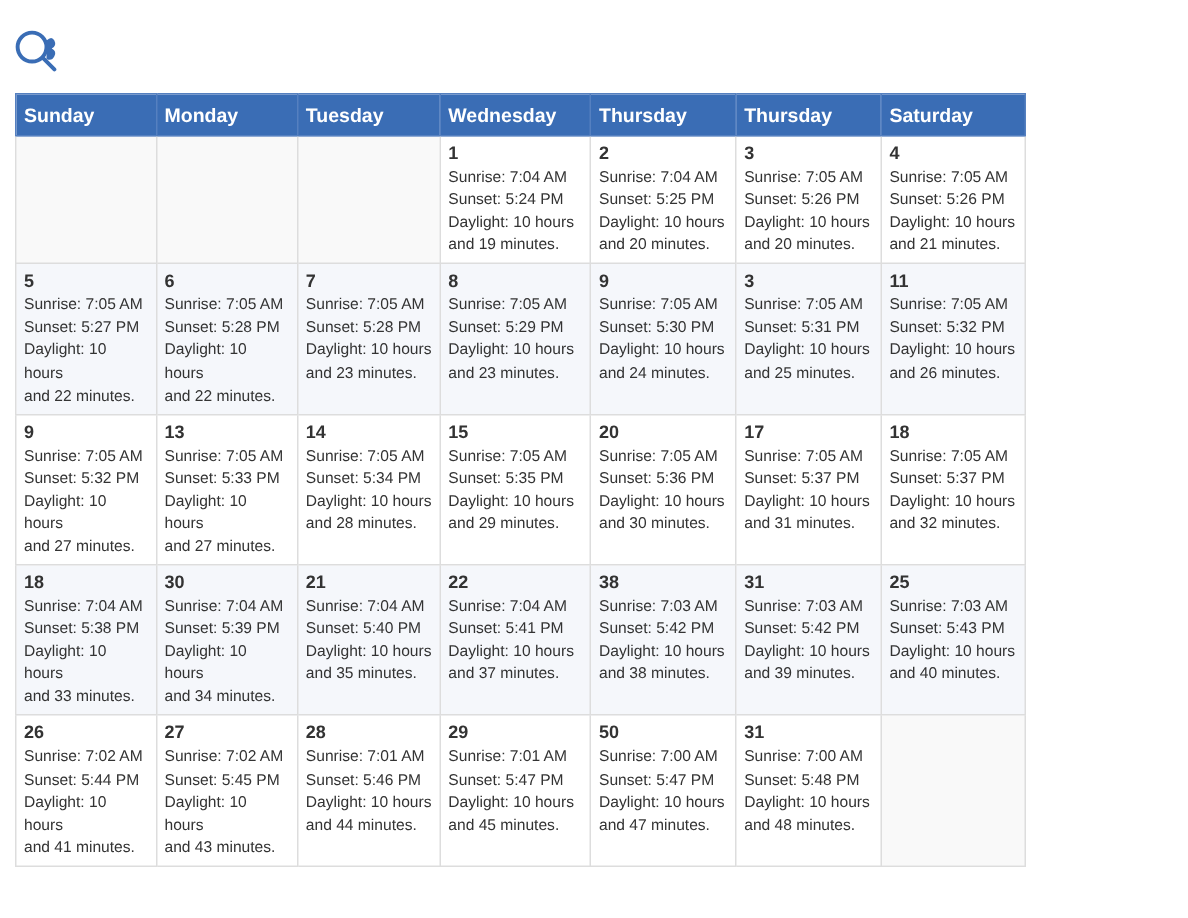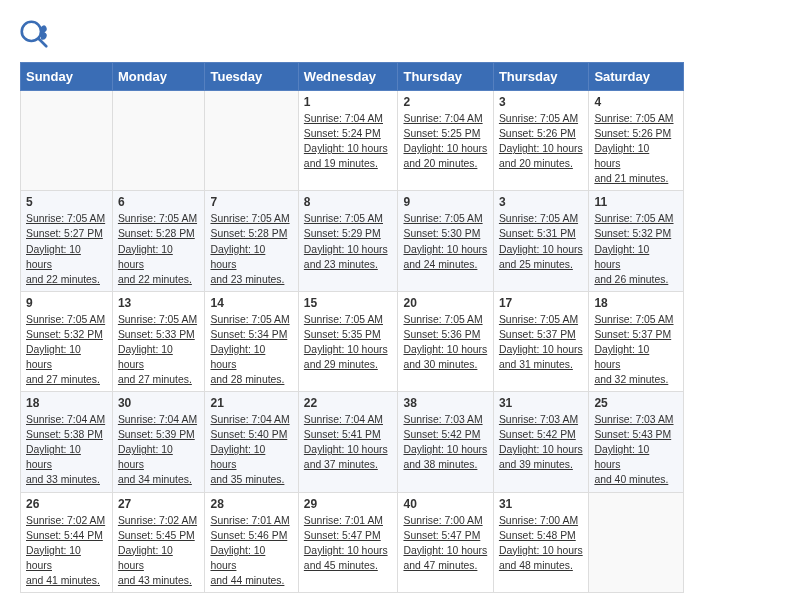--- a/index.html
+++ b/index.html
@@ -4,21 +4,21 @@
   <style>
     * { box-sizing: border-box; margin: 0; padding: 0; }
     body {
       font-family: Arial, sans-serif;
       background: #fff;
       width: 792px;
       min-height: 612px;
     }
     .page {
       width: 704px;
-      padding: 20px 20px 10px 20px;
+      padding: 20px 20px 10px 10px;
     }
     .header {
       display: flex;
       justify-content: space-between;
       align-items: flex-start;
       margin-bottom: 14px;
     }
     .logo {
       display: flex;
       align-items: center;
@@ -76,21 +76,20 @@
       background: #f5f7fb;
     }
     .day-num {
       font-size: 12px;
       font-weight: bold;
       margin-bottom: 2px;
     }
     .day-info {
       line-height: 1.45;
       font-size: 10.4px;
-      text-decoration: underline;
     }
     .empty-cell {
       background: #f9f9f9 !important;
     }
   </style>
 </head>
 <body>
 
 <div class="page">
   <div class="header">
@@ -333,21 +332,21 @@
 and 44 minutes.</div>
           </td>
           <td>
             <div class="day-num">29</div>
             <div class="day-info" style="white-space: pre-line;">Sunrise: 7:01 AM
 Sunset: 5:47 PM
 Daylight: 10 hours
 and 45 minutes.</div>
           </td>
           <td>
-            <div class="day-num">40</div>
+            <div class="day-num">50</div>
             <div class="day-info" style="white-space: pre-line;">Sunrise: 7:00 AM
 Sunset: 5:47 PM
 Daylight: 10 hours
 and 47 minutes.</div>
           </td>
           <td>
             <div class="day-num">31</div>
             <div class="day-info" style="white-space: pre-line;">Sunrise: 7:00 AM
 Sunset: 5:48 PM
 Daylight: 10 hours

